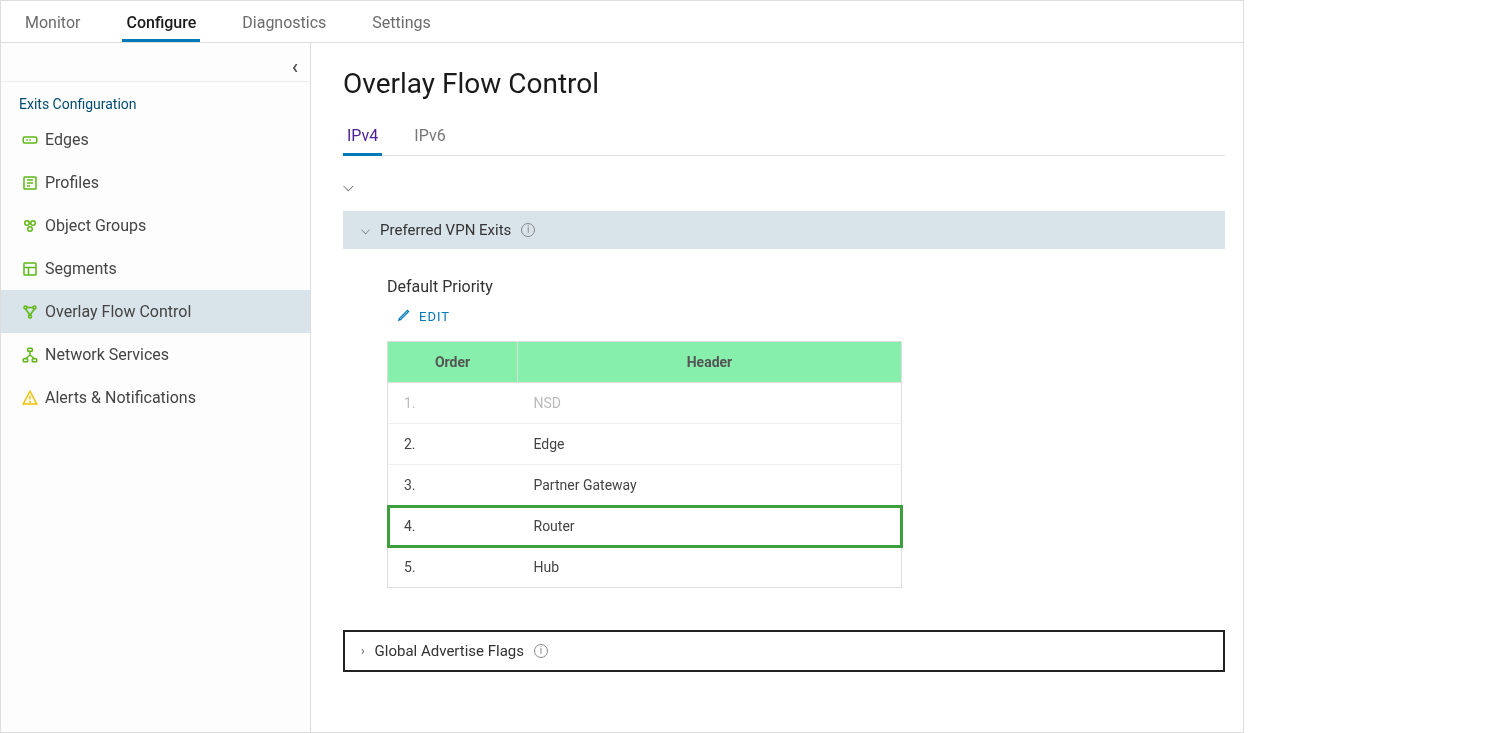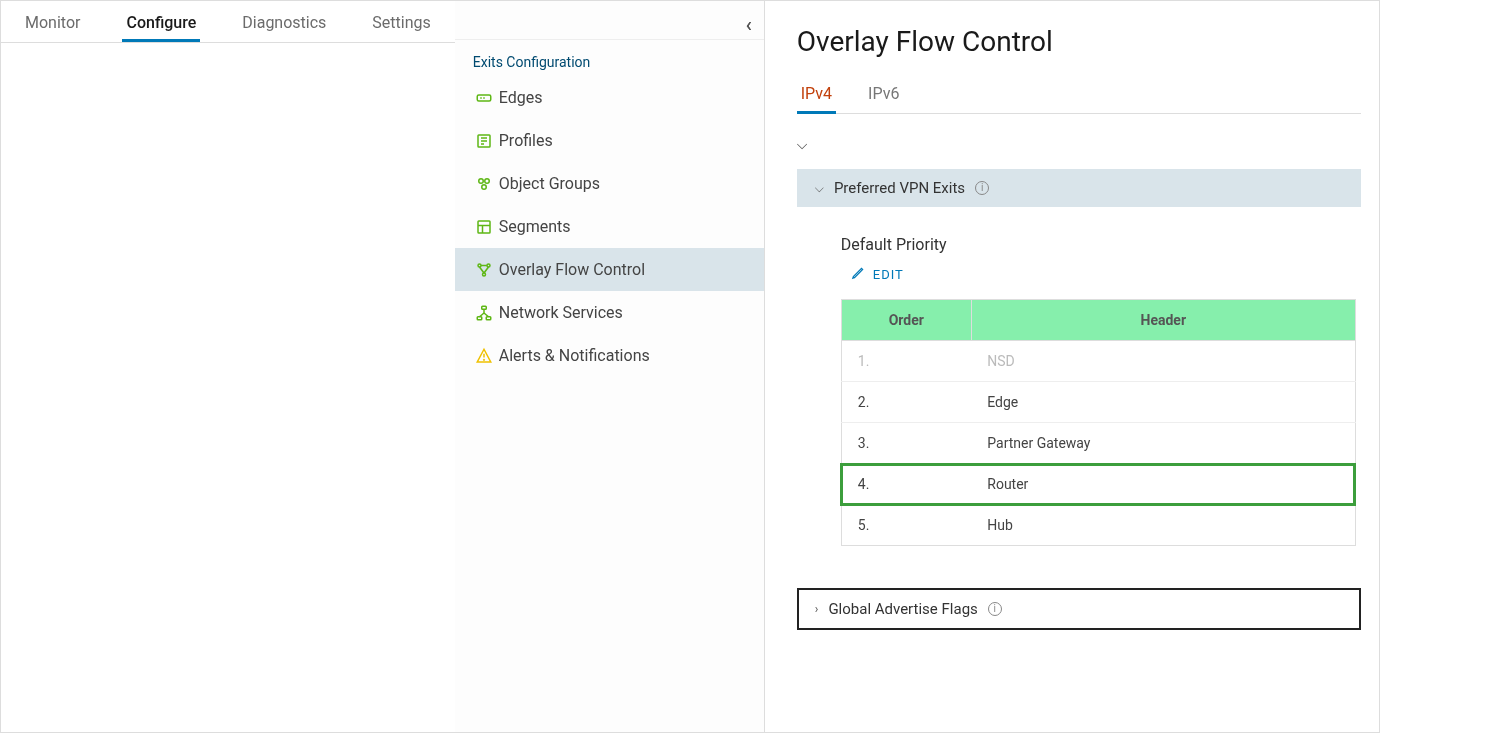--- a/index.html
+++ b/index.html
@@ -1,18 +1,18 @@
 <!DOCTYPE html>
 <html><head>
 <meta charset="utf-8">
 <style>
 * { box-sizing: border-box; margin: 0; padding: 0; }
 body { font-family: -apple-system, BlinkMacSystemFont, "Segoe UI", Roboto, Arial, sans-serif; font-size: 14px; color: #333; background: #fff; }
 
-.container { display: flex; flex-direction: row; width: 1380px; height: 733px; border: 1px solid #ddd; }
+.container { display: flex; flex-direction: column; width: 1244px; height: 733px; border: 1px solid #ddd; }
 
 .top-tabs { display: flex; height: 42px; border-bottom: 1px solid #ddd; padding: 0 20px; gap: 38px; align-items: flex-end; }
 .top-tab { padding: 0 4px 10px 4px; color: #6b6b6b; cursor: pointer; font-size: 16px; }
 .top-tab.active { color: #1a1a1a; border-bottom: 3px solid #0079b8; font-weight: 500; padding-bottom: 7px; }
 
 .body { display: flex; flex: 1; overflow: hidden; }
 
 .sidebar { width: 310px; border-right: 1px solid #ddd; background: #fdfdfd; display: flex; flex-direction: column; }
 .sidebar-collapse { display: flex; justify-content: flex-end; padding: 12px 18px 2px 18px; border-bottom: 1px solid #eee; }
 .chev-left { color: #555; font-size: 20px; letter-spacing: -6px; cursor: pointer; }
@@ -22,21 +22,21 @@
 .nav-item { display: flex; align-items: center; gap: 6px; padding: 12px 20px; cursor: pointer; color: #444; font-size: 16px; }
 .nav-item.active { background: #d9e4ea; }
 .nav-icon { width: 18px; height: 18px; display: inline-flex; align-items: center; justify-content: center; color: #5eb715; }
 .nav-icon.warn { color: #efc100; }
 
 .main { flex: 1; padding: 24px 18px 10px 32px; overflow: auto; }
 .page-title { font-size: 28px; font-weight: 400; color: #1a1a1a; margin-bottom: 18px; }
 
 .subtabs { display: flex; border-bottom: 1px solid #ddd; margin-bottom: 22px; }
 .subtab { padding: 8px 4px 8px 4px; margin-right: 28px; color: #777; cursor: pointer; font-size: 16px; }
-.subtab.active { color: #c2410c; border-bottom: 3px solid #0079b8; margin-bottom: -1px; }
+.subtab.active { color: #4c1d95; border-bottom: 3px solid #0079b8; margin-bottom: -1px; }
 
 .section-head { display: flex; align-items: center; gap: 10px; font-size: 22px; font-weight: 400; margin-bottom: 16px; }
 
 .panel-header { background: #d9e4ea; padding: 10px 18px; display: flex; align-items: center; gap: 10px; font-size: 15px; color: #333; }
 .panel-header .chev { font-size: 12px; color: #555; }
 
 .panel-body { padding: 28px 44px 20px 44px; }
 
 .subtitle { font-size: 16px; color: #333; margin-bottom: 12px; }
 

